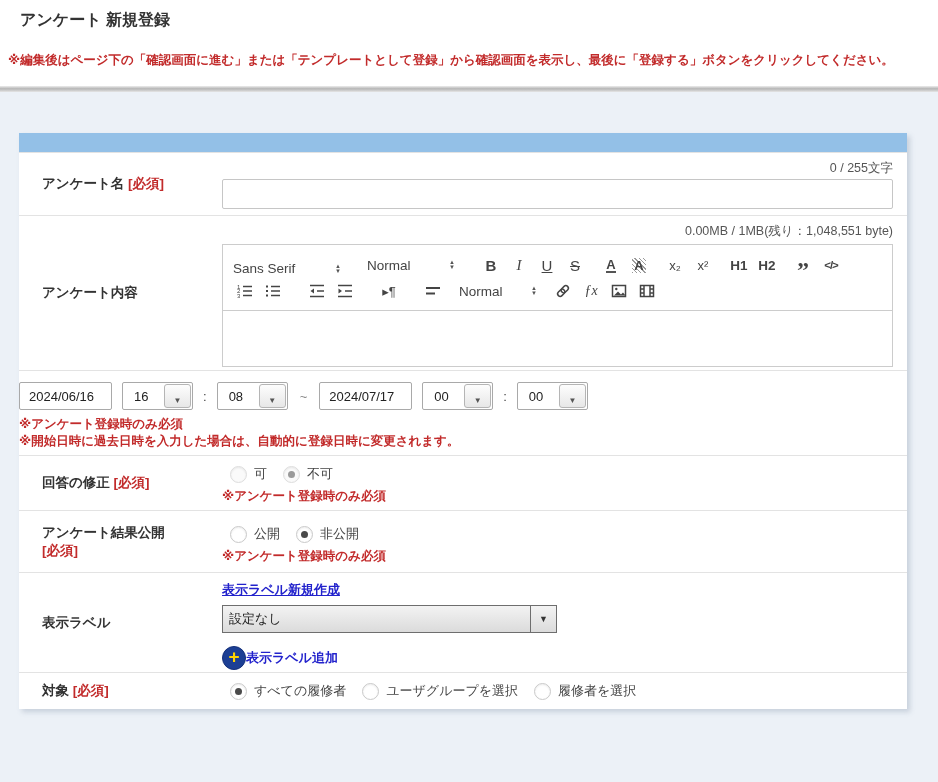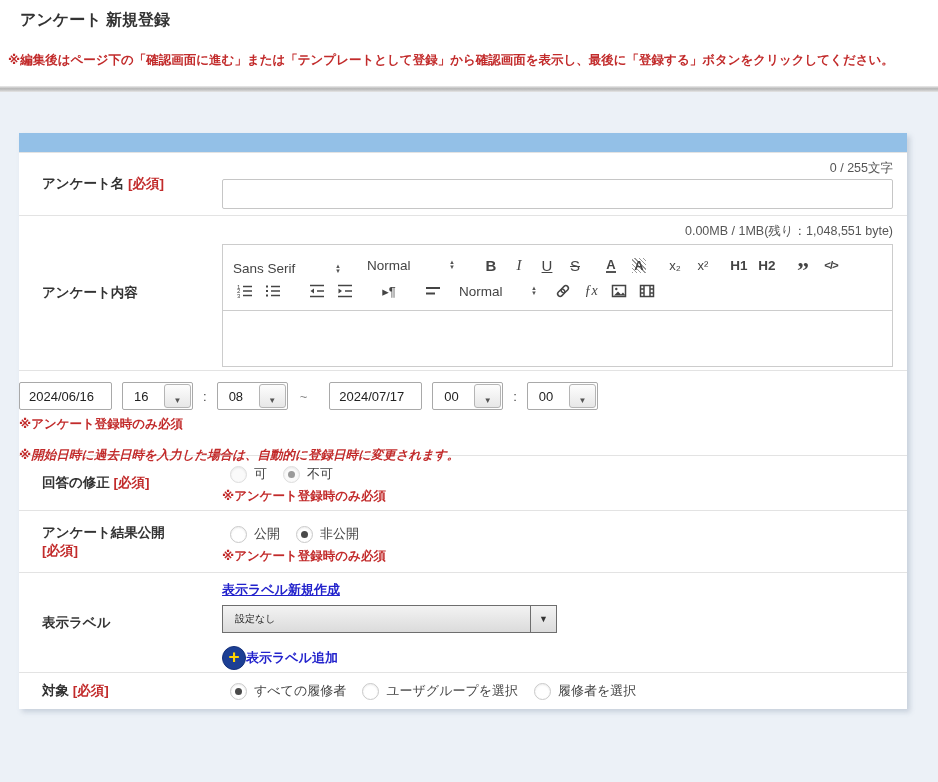--- a/index.html
+++ b/index.html
@@ -62,24 +62,24 @@
 
   
   .period-line { display:flex; align-items:center; margin-top:11px; }
   .date-input { width:93px; height:28px; border:1px solid #a9a9a9; border-radius:2px; background:#fff; display:flex; align-items:center; padding-left:9px; font-size:13px; color:#222; }
   .combo { position:relative; width:71px; height:28px; border:1px solid #a9a9a9; border-radius:2px; background:#fff; margin-left:10px; display:flex; align-items:center; }
   .combo-value { padding-left:11px; font-size:13px; color:#222; }
   .combo-btn { position:absolute; top:1px; right:1px; width:27px; height:24px; border:1px solid #b5b5b5; border-radius:3px; background:linear-gradient(#fdfdfd,#e7e7e7); display:flex; align-items:flex-end; justify-content:center; cursor:pointer; }
   .combo-btn .tri { font-size:8px; color:#555; line-height:12px; }
   .sep-colon { margin-left:10px; color:#444; }
   .sep-tilde { margin:0 12px 0 12px; color:#888; }
-  .date2 { margin-left:10px; }
+  .date2 { }
   .note { font-size:12.5px; font-weight:bold; color:#c22b2b; }
   .period-note1 { margin-top:6px; }
-  .period-note2 { margin-top:14px;font-style:italic; }
+  .period-note2 { margin-top:0; }
 
   
   .radio-line { display:flex; align-items:center; }
   .radio-opt { display:flex; align-items:center; margin-right:16px; cursor:pointer; }
   .radio { width:17px; height:17px; border-radius:50%; border:1px solid #c9c9c9; background:#fff; box-shadow:inset 0 1px 2px rgba(0,0,0,.08); margin-right:7px; position:relative; }
   .radio.checked::after { content:''; position:absolute; left:4px; top:4px; width:7px; height:7px; border-radius:50%; background:#4a4a4a; }
   .radio.disabled { border-color:#ddd; background:#fafafa; }
   .radio.disabled.checked::after { background:#9a9a9a; }
   .radio-label { font-size:13px; color:#444; }
   .pad-radio { padding-left:8px; }
@@ -88,21 +88,21 @@
   .correction-content { padding-top:9px; }
   .correction-content .note { margin-top:5px; }
   .publish-content { padding-top:14px; }
   .publish-content .note { margin-top:5px; }
   .label-top { justify-content:center; }
 
   
   .dlabel-content { padding-top:8px; }
   .create-link { font-size:13px; font-weight:bold; color:#2222cc; text-decoration:underline; cursor:pointer; }
   .select-box { margin-top:6px; width:335px; height:28px; border:1px solid #6e6e6e; background:linear-gradient(#f3f3f3,#dbdbdb); display:flex; align-items:center; position:relative; cursor:pointer; }
-  .select-value { padding-left:12px; font-size:10px; color:#222; }
+  .select-value { padding-left:6px; font-size:13px; color:#222; }
   .select-btn { position:absolute; right:0; top:0; width:26px; height:26px; border-left:1px solid #6e6e6e; display:flex; align-items:center; justify-content:center; }
   .select-btn .tri { font-size:9px; color:#333; }
   .addlabel-line { margin-top:13px; display:flex; align-items:center; cursor:pointer; }
   .plus-circle { width:24px; height:24px; border-radius:50%; background:#1c3f94; border:1px solid #14307a; color:#ffd400; font-size:19px; font-weight:bold; display:flex; align-items:center; justify-content:center; line-height:0; padding-bottom:2px; }
   .addlabel-text { margin-left:0; font-size:13px; font-weight:bold; color:#2222cc; }
 </style>
 </head>
 <body>
 
 <div class="top-section">

